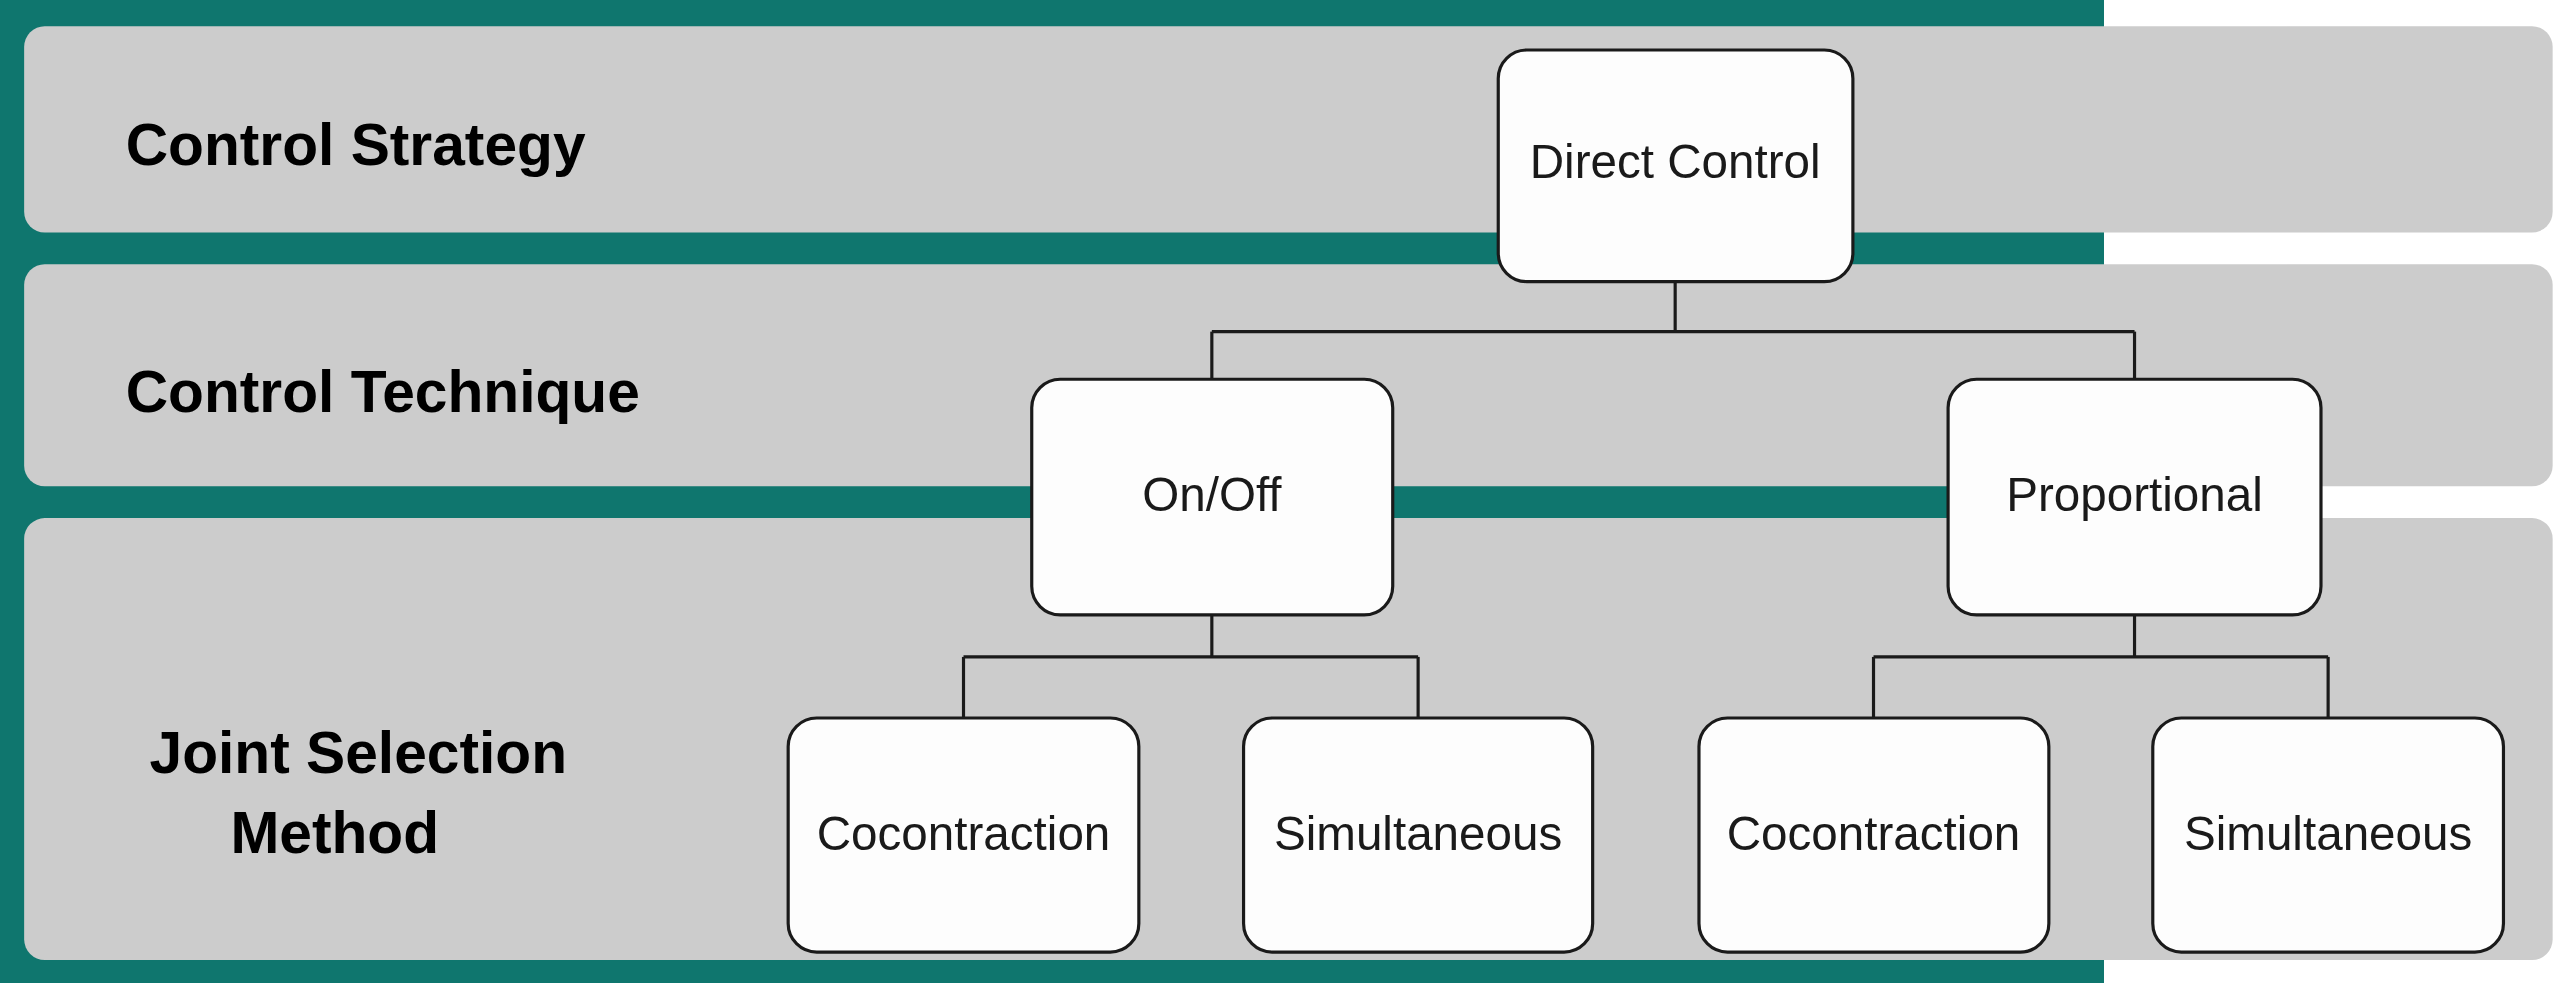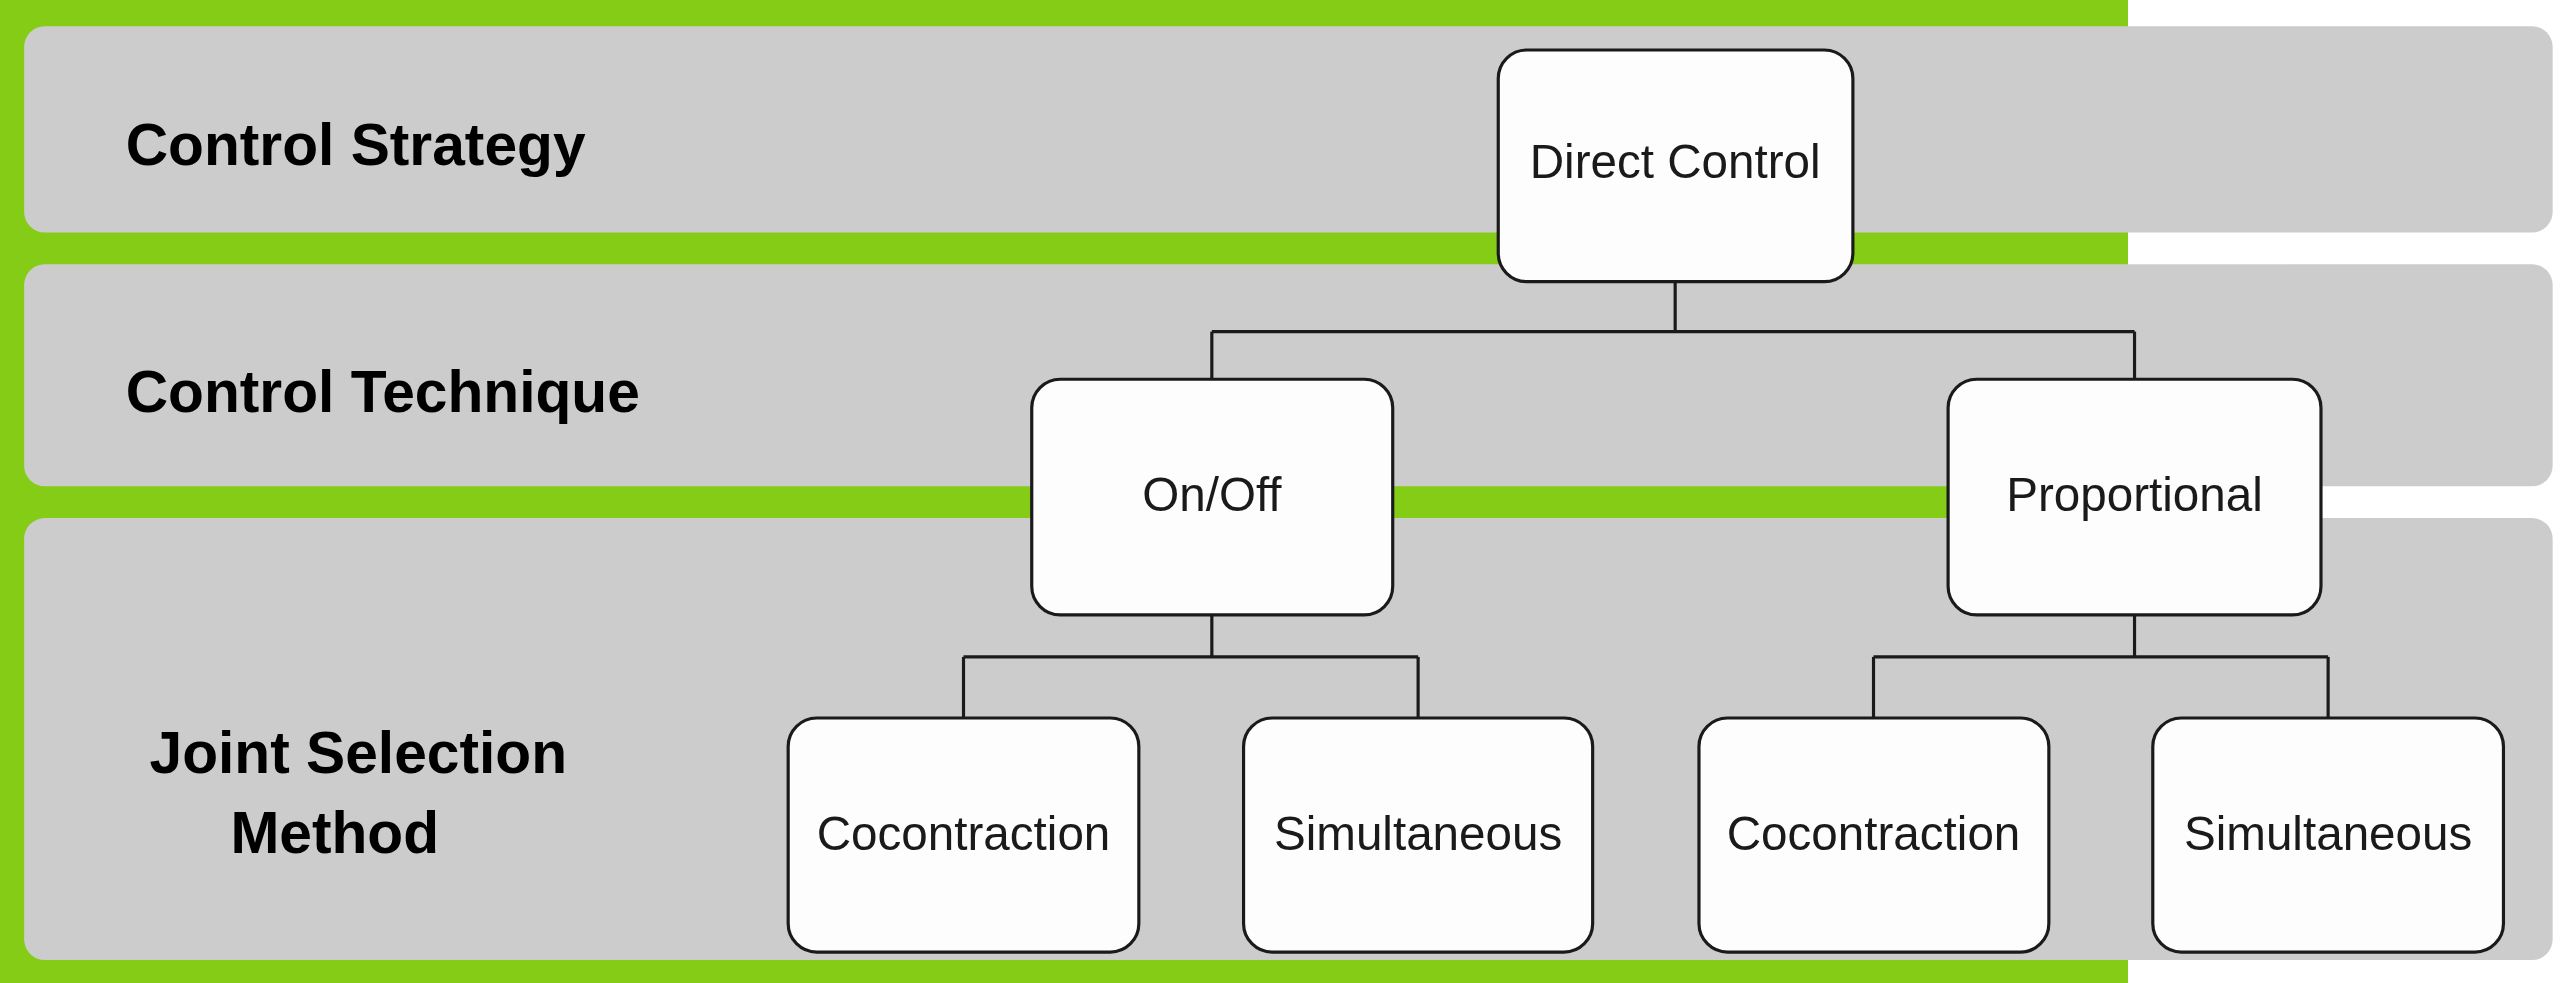--- a/index.html
+++ b/index.html
@@ -1,17 +1,17 @@
 <!DOCTYPE html>
 <html style="font-size:12.7px"><head>
 <meta charset="utf-8">
 <style>
   html,body{margin:0;padding:0;background:#ffffff;}
   body{width:2576px;height:983px;overflow:hidden;font-family:"Liberation Sans",sans-serif;}
-  #stage{position:relative;width:2104px;height:983px;background:#84cc16;padding-left:24px;}
+  #stage{position:relative;width:2104px;height:983px;background:#0f766e;}
   svg#diagram{position:absolute;left:0;top:0;width:2576px;height:983px;display:block;}
   .band{fill:#cccccc;}
   .node-box{fill:#fdfdfd;stroke:#1a1a1a;stroke-width:4;}
   .connector{stroke:#1a1a1a;stroke-width:4;fill:none;stroke-linecap:butt;}
   .row-label{font-family:"Liberation Sans",sans-serif;font-weight:bold;fill:#000000;font-size:74px;}
   .node-label{font-family:"Liberation Sans",sans-serif;font-weight:normal;fill:#1a1a1a;font-size:60px;}
 </style>
 </head>
 <body>
 

